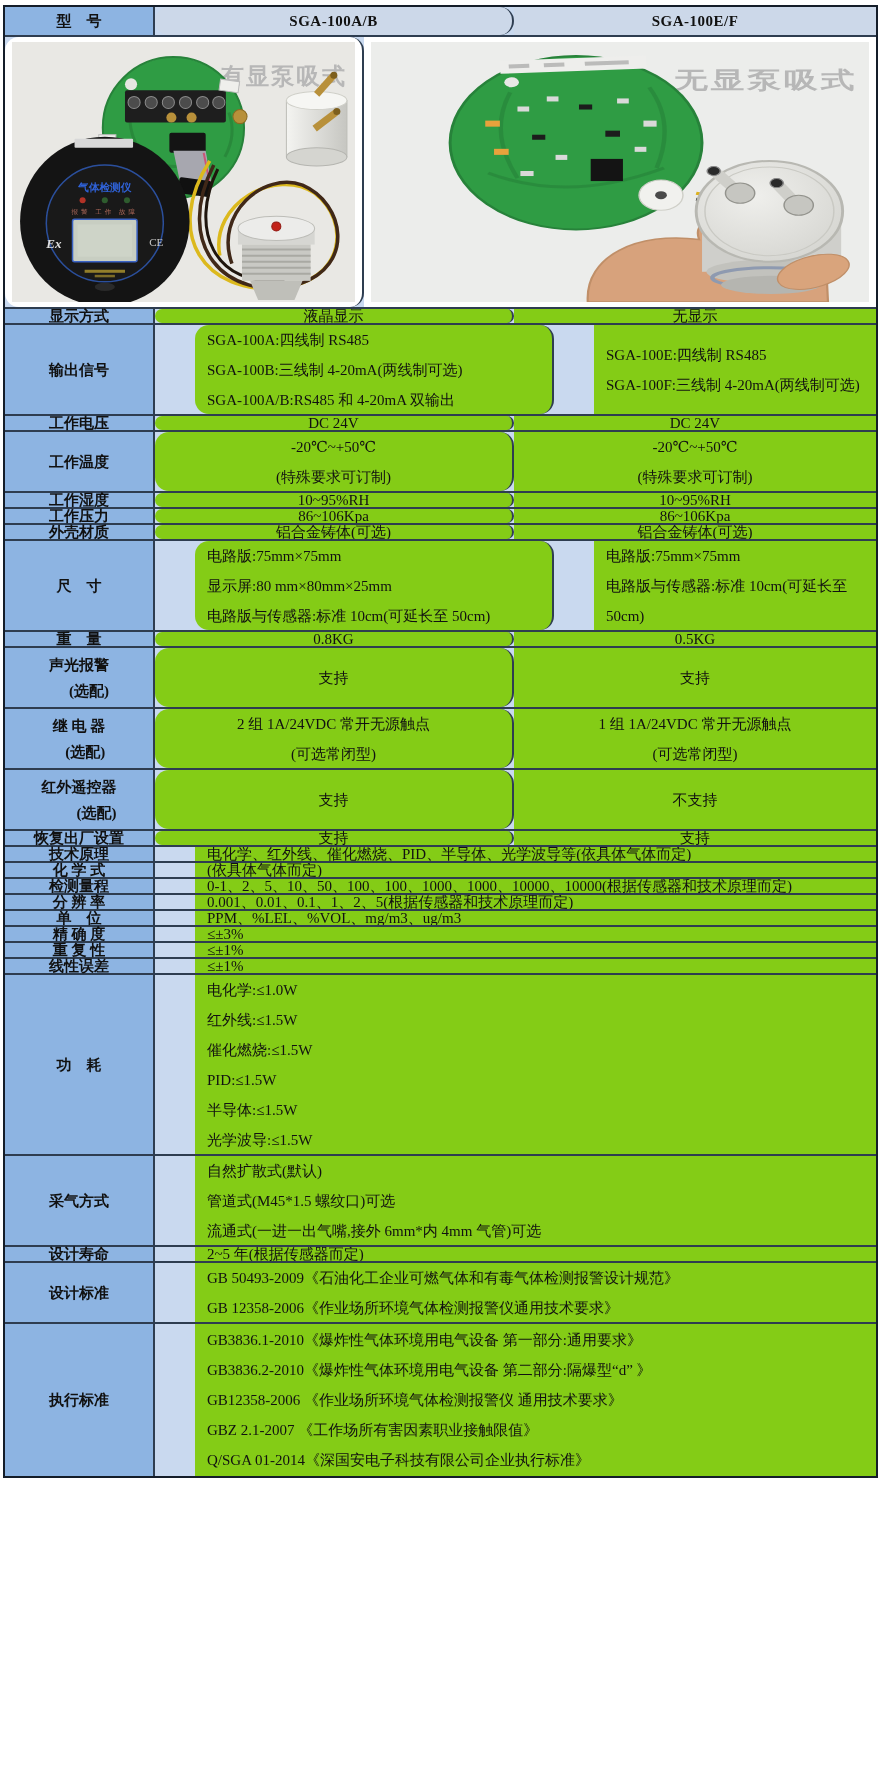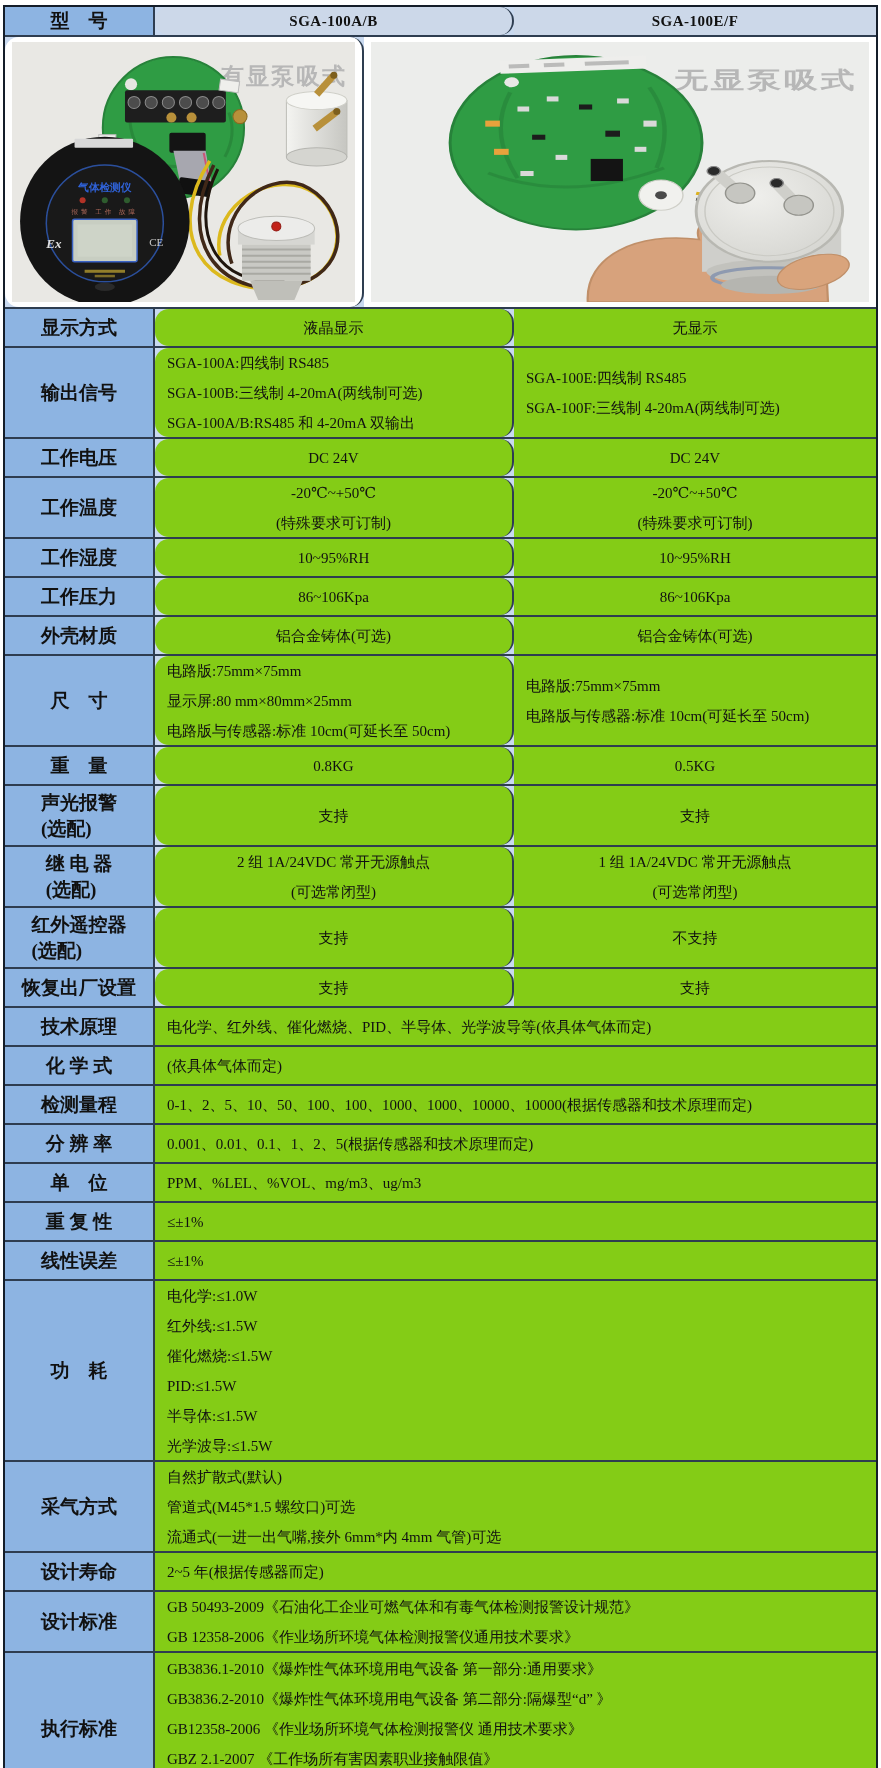--- a/index.html
+++ b/index.html
@@ -9,48 +9,48 @@
     font-family: "Liberation Serif", "DejaVu Serif", serif;
     color: #111111;
   }
   .tbl {
     margin: 5px 2px 5px 3px;
     border: 2px solid #141d29;
     width: 875px;
   }
   .row { display: flex; border-bottom: 2px solid #2e3d50; background: #c9d9ef; }
   .row:last-child { border-bottom: none; }
-  .rh1   { height: 39px; }
+  .rh1   { height: 16px; }
   .rh2   { height: 61px; }
   .rh3   { height: 91px; }
   .rhHdr { height: 30px; }
   .rhImg { height: 272px; }
   .rhP   { height: 181px; }
   .rhX   { height: 152px; }
 
   .lab {
     flex: 0 0 150px; width: 150px;
     background: #8db4e2;
     border-right: 2px solid #2e3d50;
     display: flex; align-items: center; justify-content: center;
-    text-align: left; font-weight: bold;
-    font-size: 19px; line-height: 26px;
+    text-align: right; font-weight: bold;
+    font-size: 15px; line-height: 26px;
     white-space: pre-line;
   }
   .val {
     flex: 1 1 auto;
     background: #84cc16;
     display: flex; align-items: center; justify-content: center;
     text-align: center;
     font-size: 15px; line-height: 30px;
     white-space: pre-line;
     overflow: hidden;
   }
   .vm { flex: 0 0 359px; width: 359px; border-right: 2px solid #2e3d50; border-radius: 14px; }
-  .val.l { justify-content: flex-start; text-align: left; padding-left: 12px; padding-right: 6px; }
+  .val.l { justify-content: flex-start; text-align: left; padding-left: 12px; padding-right: 6px; margin-left: 40px; }
   .hdrv { background: #ccd8e9; font-weight: bold; letter-spacing: .5px; }
 
   .photo {
     background: #ffffff;
     padding: 5px 7px;
     display: flex; align-items: stretch; justify-content: stretch;
   }
   .photo svg { width: 100%; height: 100%; display: block; }
   .wm { font-size: 23px; letter-spacing: 2px; fill: #b7b7b7; font-weight: bold; }
 </style>
@@ -308,20 +308,24 @@
   <div class="row rh1">
     <div class="lab">分 辨 率</div>
     <div class="val l">0.001、0.01、0.1、1、2、5(根据传感器和技术原理而定)</div>
   </div>
 
   <div class="row rh1">
     <div class="lab">单　位</div>
     <div class="val l">PPM、%LEL、%VOL、mg/m3、ug/m3</div>
   </div>
 
+  <div class="row rh1">
+    <div class="lab">精 确 度</div>
+    <div class="val l">≤±3%</div>
+  </div>
 
   <div class="row rh1">
     <div class="lab">重 复 性</div>
     <div class="val l">≤±1%</div>
   </div>
 
   <div class="row rh1">
     <div class="lab">线性误差</div>
     <div class="val l">≤±1%</div>
   </div>

